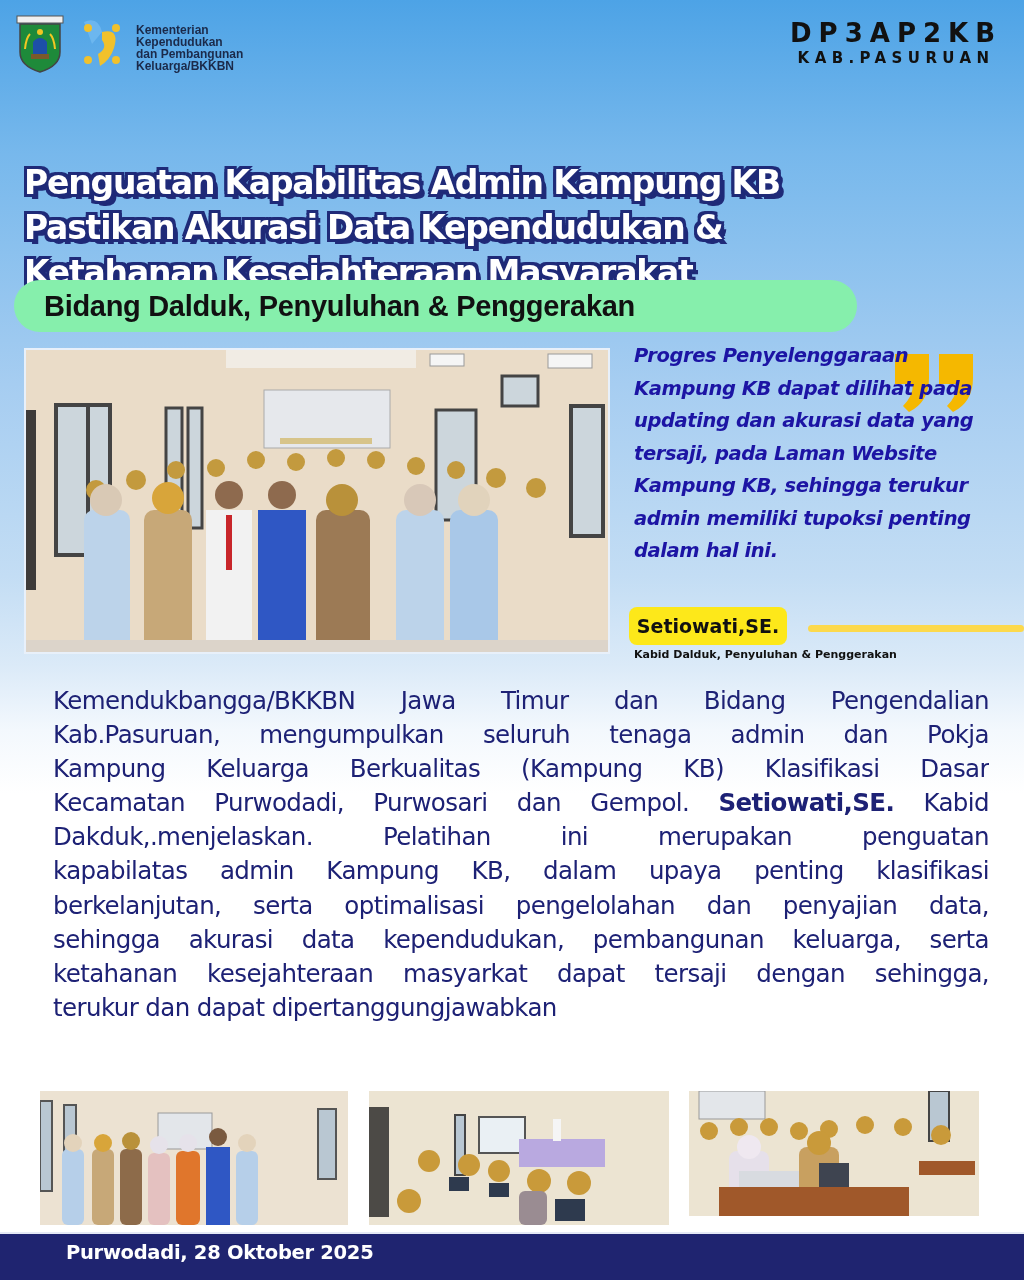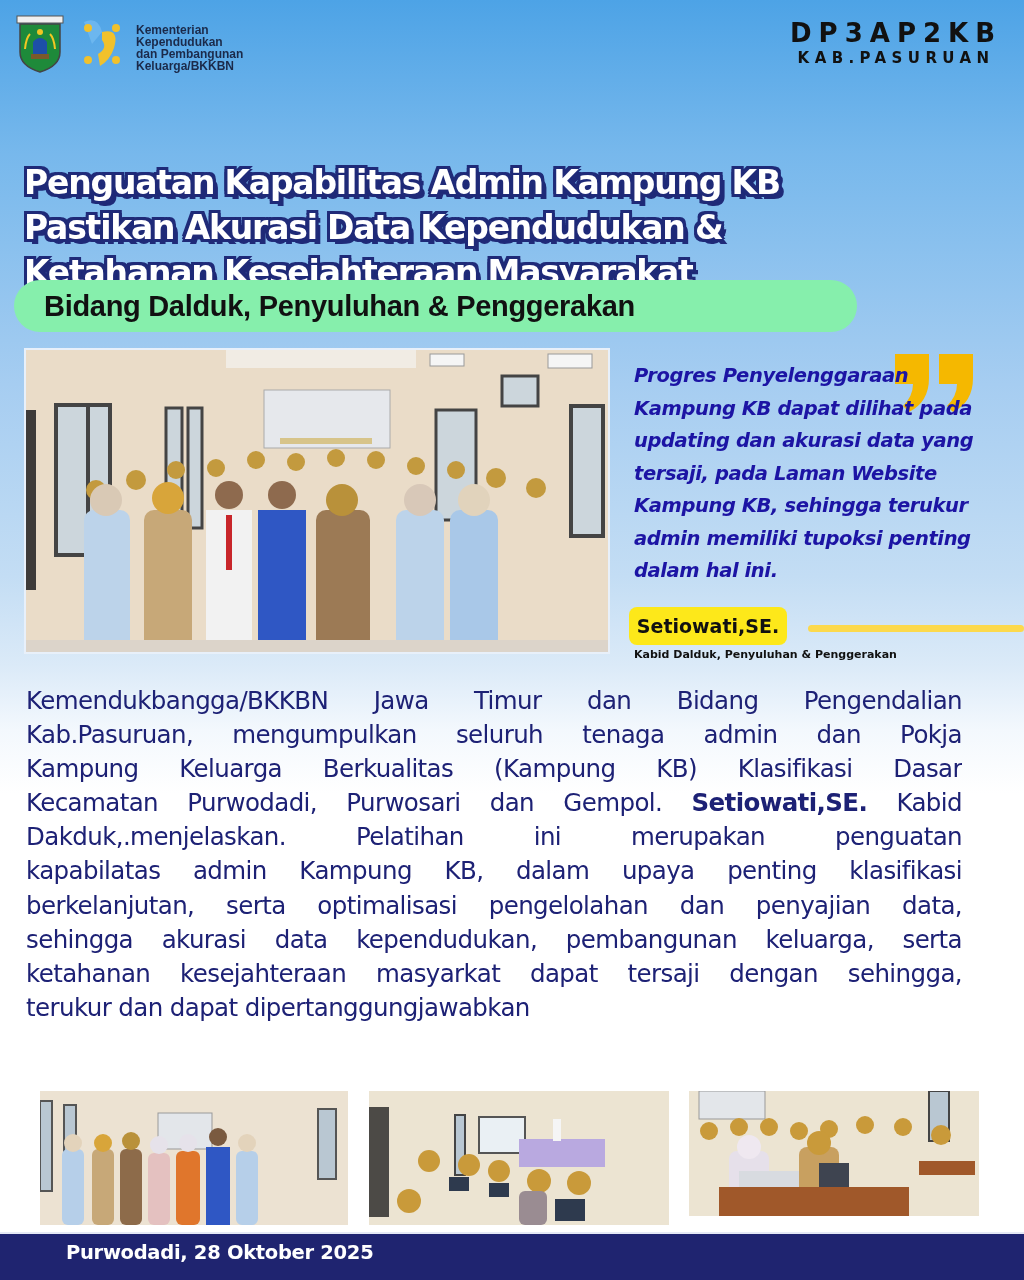--- a/index.html
+++ b/index.html
@@ -31,28 +31,28 @@
     left: 14px; top: 280px; width: 843px; height: 52px; border-radius: 26px; background: #86efac;
     font-family: "Liberation Sans", sans-serif; font-weight: bold; font-size: 29px; line-height: 52px;
     padding-left: 30px; color: #111; letter-spacing: -0.3px;
   }
 
   
   .photo-main { left: 24px; top: 348px; width: 586px; height: 306px; overflow: hidden; background: #e9dccb; border: 2px solid #e8f0fa; }
 
   
   .quote-mark { left: 893px; top: 354px; width: 86px; height: 60px; }
-  .quote { left: 634px; top: 360px; width: 370px; font-family: "DejaVu Sans", sans-serif; font-weight: bold; font-style: italic; font-size: 19.5px; line-height: 32.5px; color: #1c14a4; letter-spacing: -0.4px; }
+  .quote { left: 634px; top: 340px; width: 370px; font-family: "DejaVu Sans", sans-serif; font-weight: bold; font-style: italic; font-size: 19.5px; line-height: 32.5px; color: #1c14a4; letter-spacing: -0.4px; }
   .quote div { white-space: nowrap; }
   .name-badge { left: 629px; top: 607px; width: 158px; height: 38px; border-radius: 8px; background: #fde81a; font-family: "DejaVu Sans", sans-serif; font-weight: bold; font-size: 19px; line-height: 38px; text-align: center; color: #111; }
   .name-line { left: 808px; top: 625px; width: 216px; height: 7px; border-radius: 4px; background: #fcd94c; }
   .role { left: 634px; top: 648px; font-family: "DejaVu Sans", sans-serif; font-weight: bold; font-size: 11px; color: #111; white-space: nowrap; }
 
   
-  .body-text { left: 26px; top: 684px; width: 936px; }
+  .body-text { left: 53px; top: 684px; width: 936px; }
   .body-text div {
     font-family: "DejaVu Sans", sans-serif; font-size: 24.5px; line-height: 34.1px; color: #1d2175;
     text-align: justify; text-align-last: justify; white-space: nowrap; height: 34.1px; overflow: hidden; letter-spacing: -0.6px;
   }
   .body-text div.last { text-align-last: left; }
   .body-text b { font-weight: bold; }
 
   
   .thumb { top: 1091px; height: 125px; overflow: hidden; background: #e9dccb; }
   .thumb1 { left: 40px; width: 308px; height: 134px; }

